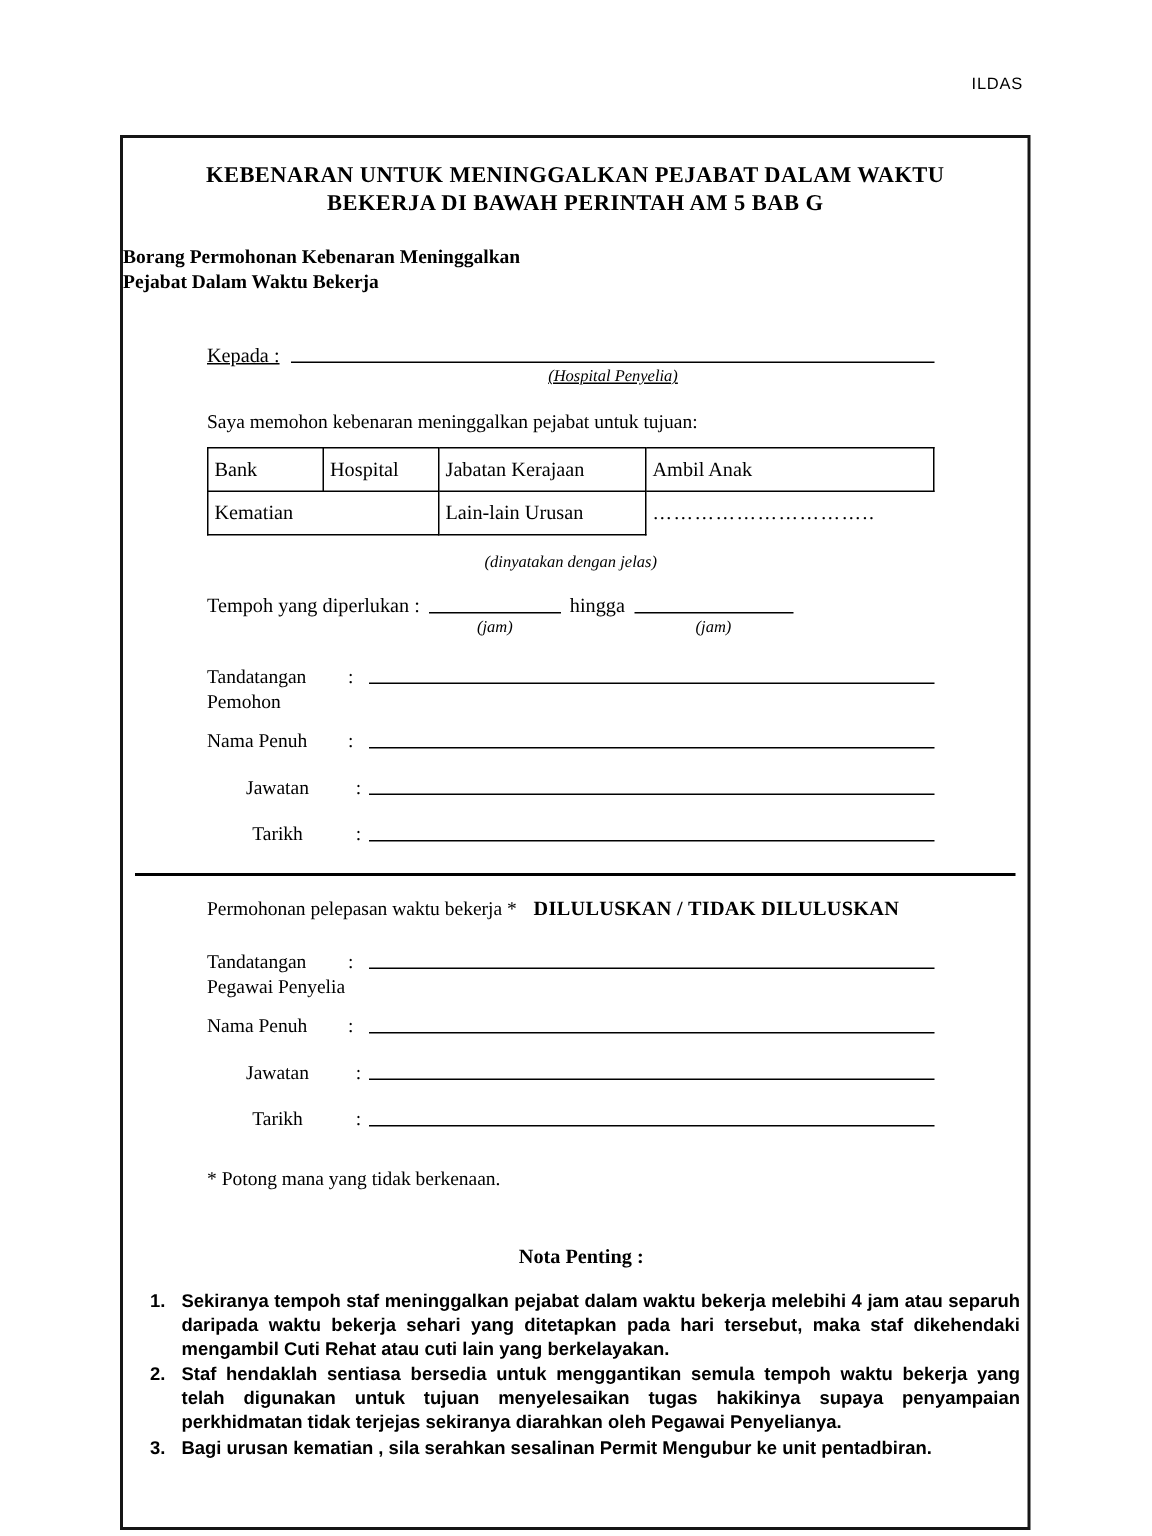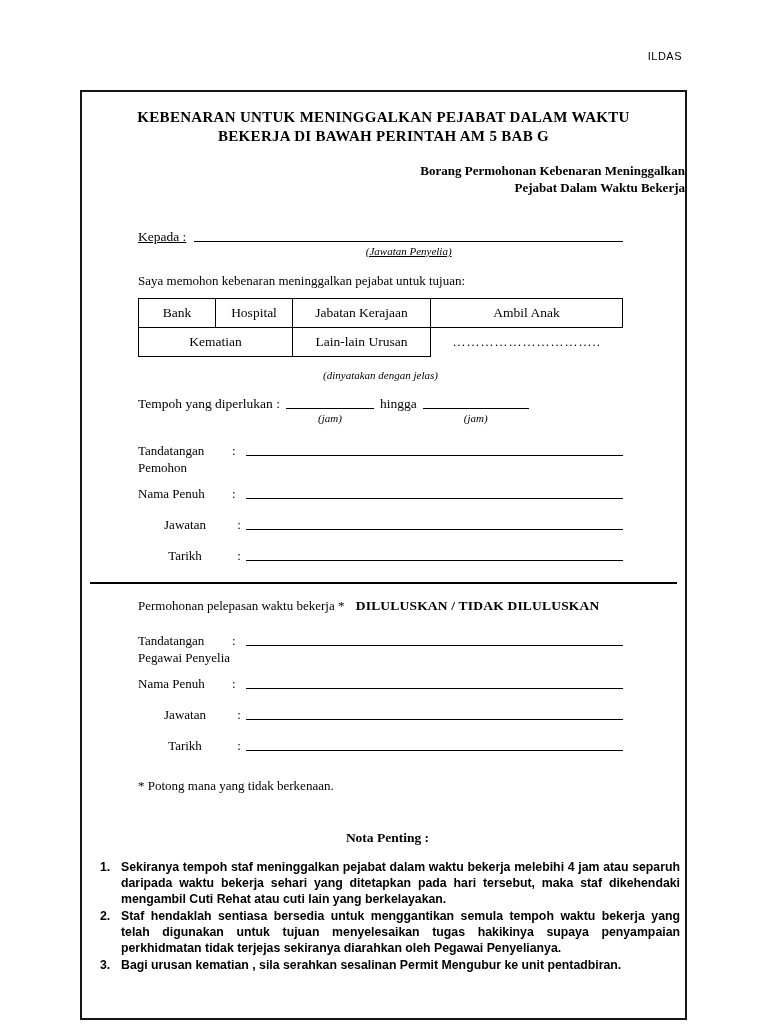--- a/index.html
+++ b/index.html
@@ -23,39 +23,39 @@
     border: 2px solid #161616;
     padding-top: 16px;
     overflow: hidden;
     background: #fff;
   }
   .title {
     text-align: center; font-weight: bold;
     font-size: 15px; line-height: 19px; letter-spacing: 0.3px;
   }
   .subtitle {
-    text-align: right; font-weight: bold;
+    text-align: left; font-weight: bold;
     font-size: 13px; line-height: 17px; margin-top: 16px;
   }
   .content { padding-left: 56px; padding-right: 62px; }
   .kepada-row { display: flex; align-items: flex-start; margin-top: 32px; font-size: 13.5px; text-decoration: underline; }
   .kepada-label { flex: none; padding-right: 8px; line-height: 17px; }
   .line-wrap { display: flex; flex-direction: column; }
   .kepada-row .line-wrap { flex: 1; }
   .blank-line { height: 14px; border-bottom: 1.5px solid #000; }
   .caption {
     font-style: italic; font-size: 11px; text-align: center; margin-top: 3px;
   }
   .purpose-intro { margin-top: 16px; font-size: 13px; }
   table.purpose {
     border-collapse: collapse; margin-top: 9px;
     font-size: 13.5px; table-layout: fixed; width: 484px;
   }
   table.purpose td {
-    border: 1.5px solid #000; text-align: center;
+    border: 1.5px solid #000; 
     height: 29px; padding: 0 4px;
   }
   table.purpose td.open-cell { border: none; font-size: 13px; letter-spacing: 1px; }
   .purpose-caption { margin-top: 12px; }
   .tempoh-row { display: flex; align-items: flex-start; margin-top: 14px; font-size: 13.5px; }
   .tempoh-row .lbl { line-height: 17px; padding-right: 6px; }
   .tempoh-row .hingga { line-height: 17px; padding: 0 6px; }
   .w1 { width: 88px; } .w2 { width: 106px; }
   .frow { display: flex; align-items: flex-start; font-size: 13px; }
   .frow .flabel { width: 94px; flex: none; line-height: 17px; }
@@ -93,21 +93,21 @@
     <div>Borang Permohonan Kebenaran Meninggalkan</div>
     <div>Pejabat Dalam Waktu Bekerja</div>
   </div>
 
   <div class="content">
 
     <div class="kepada-row">
       <span class="kepada-label">Kepada :</span>
       <span class="line-wrap">
         <span class="blank-line"></span>
-        <span class="caption">(Jawatan Penyelia)</span>
+        <span class="caption">(Hospital Penyelia)</span>
       </span>
     </div>
 
     <div class="purpose-intro">Saya memohon kebenaran meninggalkan pejabat untuk tujuan:</div>
 
     <table class="purpose">
       <colgroup>
           <col style="width:77px">
           <col style="width:77px">
           <col style="width:138px">

